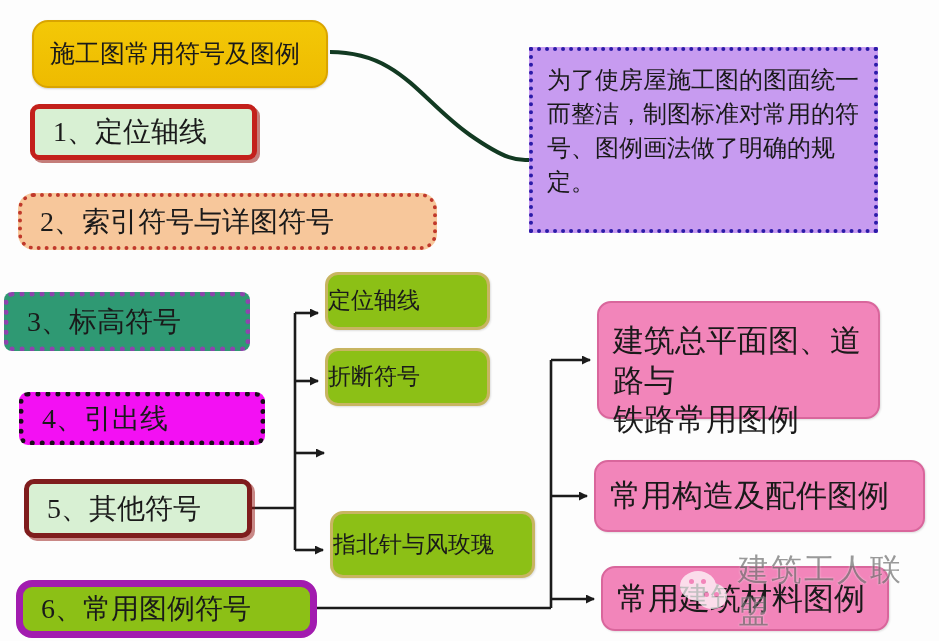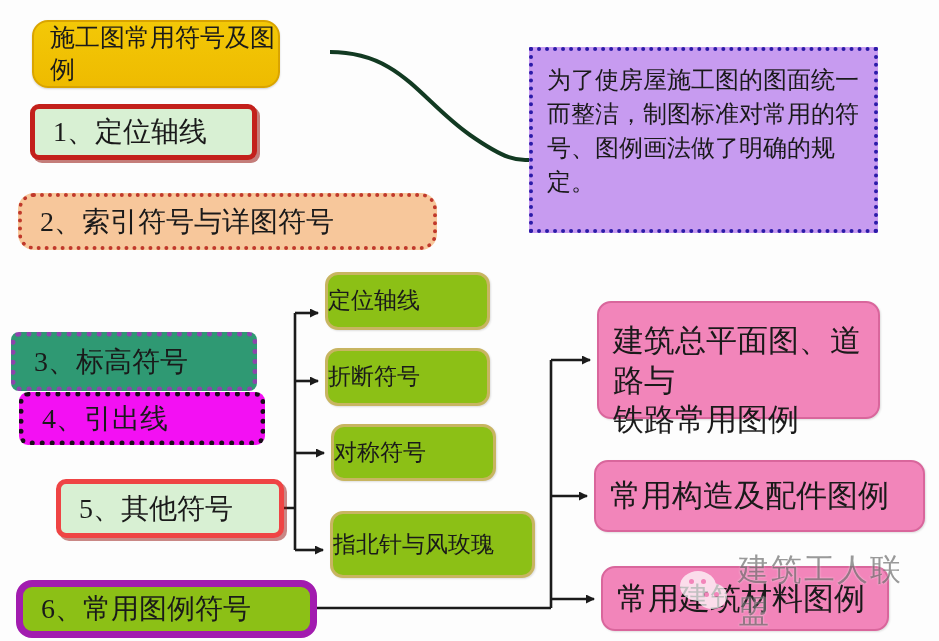--- a/index.html
+++ b/index.html
@@ -27,21 +27,21 @@
     line-height: 1.28;
   }
   .node .txt {
     display: block;
     width: 100%;
   }
 
   
   #title-box {
     left: 32px; top: 20px;
-    width: 248px; height: 68px;
+    width: 296px; height: 68px;
     background: #F2C500;
     background: linear-gradient(#f3c807, #eebb00);
     border: 2px solid #d9a400;
     border-radius: 16px;
     padding-left: 16px;
     font-size: 25px;
     box-shadow: 0 1px 2px rgba(0,0,0,.18);
   }
 
   
@@ -70,42 +70,40 @@
     box-shadow: 3px 3px 0 rgba(150,20,15,.55);
   }
   #item-2 {
     left: 18px; top: 193px;
     width: 419px; height: 57px;
     background: #F7C79B;
     border: 4px dotted #C0392B;
     border-radius: 16px;
   }
   #item-3 {
-    left: 11px; top: 292px;
+    left: 4px; top: 292px;
     width: 246px; height: 59px;
     background: #2F9973;
     border: 5px dotted #8E44AD;
     border-radius: 8px;
-    margin-top: 40px;
   }
   #item-4 {
     left: 19px; top: 392px;
     width: 246px; height: 53px;
     background: #F310F3;
     border: 5px dotted #1a0d1a;
     border-radius: 9px;
   }
   #item-5 {
     left: 24px; top: 479px;
     width: 228px; height: 59px;
     background: #D8F0D3;
-    border: 5px solid #ef4444;
+    border: 5px solid #7f1d1d;
     border-radius: 10px;
     box-shadow: 3px 3px 0 rgba(150,20,15,.5);
-    margin-left: 32px;
   }
   #item-6 {
     left: 16px; top: 580px;
     width: 301px; height: 58px;
     background: #8CC016;
     border: 7px solid #a21caf;
     border-radius: 16px;
   }
 
   
@@ -238,23 +236,20 @@
   </div>
   <div class="node lv1" id="item-6">
     <span class="txt">6、常用图例符号</span>
   </div>
 
   <div class="node leaf-green" id="leaf-1">
     <span class="txt">定位轴线</span>
   </div>
   <div class="node leaf-green" id="leaf-2">
     <span class="txt">折断符号</span>
-  </div>
-  <div class="node leaf-green" id="leaf-3">
-    <span class="txt">对称符号</span>
   </div>
   <div class="node leaf-green" id="leaf-4">
     <span class="txt">指北针与风玫瑰</span>
   </div>
 
   <div class="node leaf-pink" id="pink-1">
     <span class="txt">建筑总平面图、道路与
 铁路常用图例</span>
   </div>
   <div class="node leaf-pink" id="pink-2">

